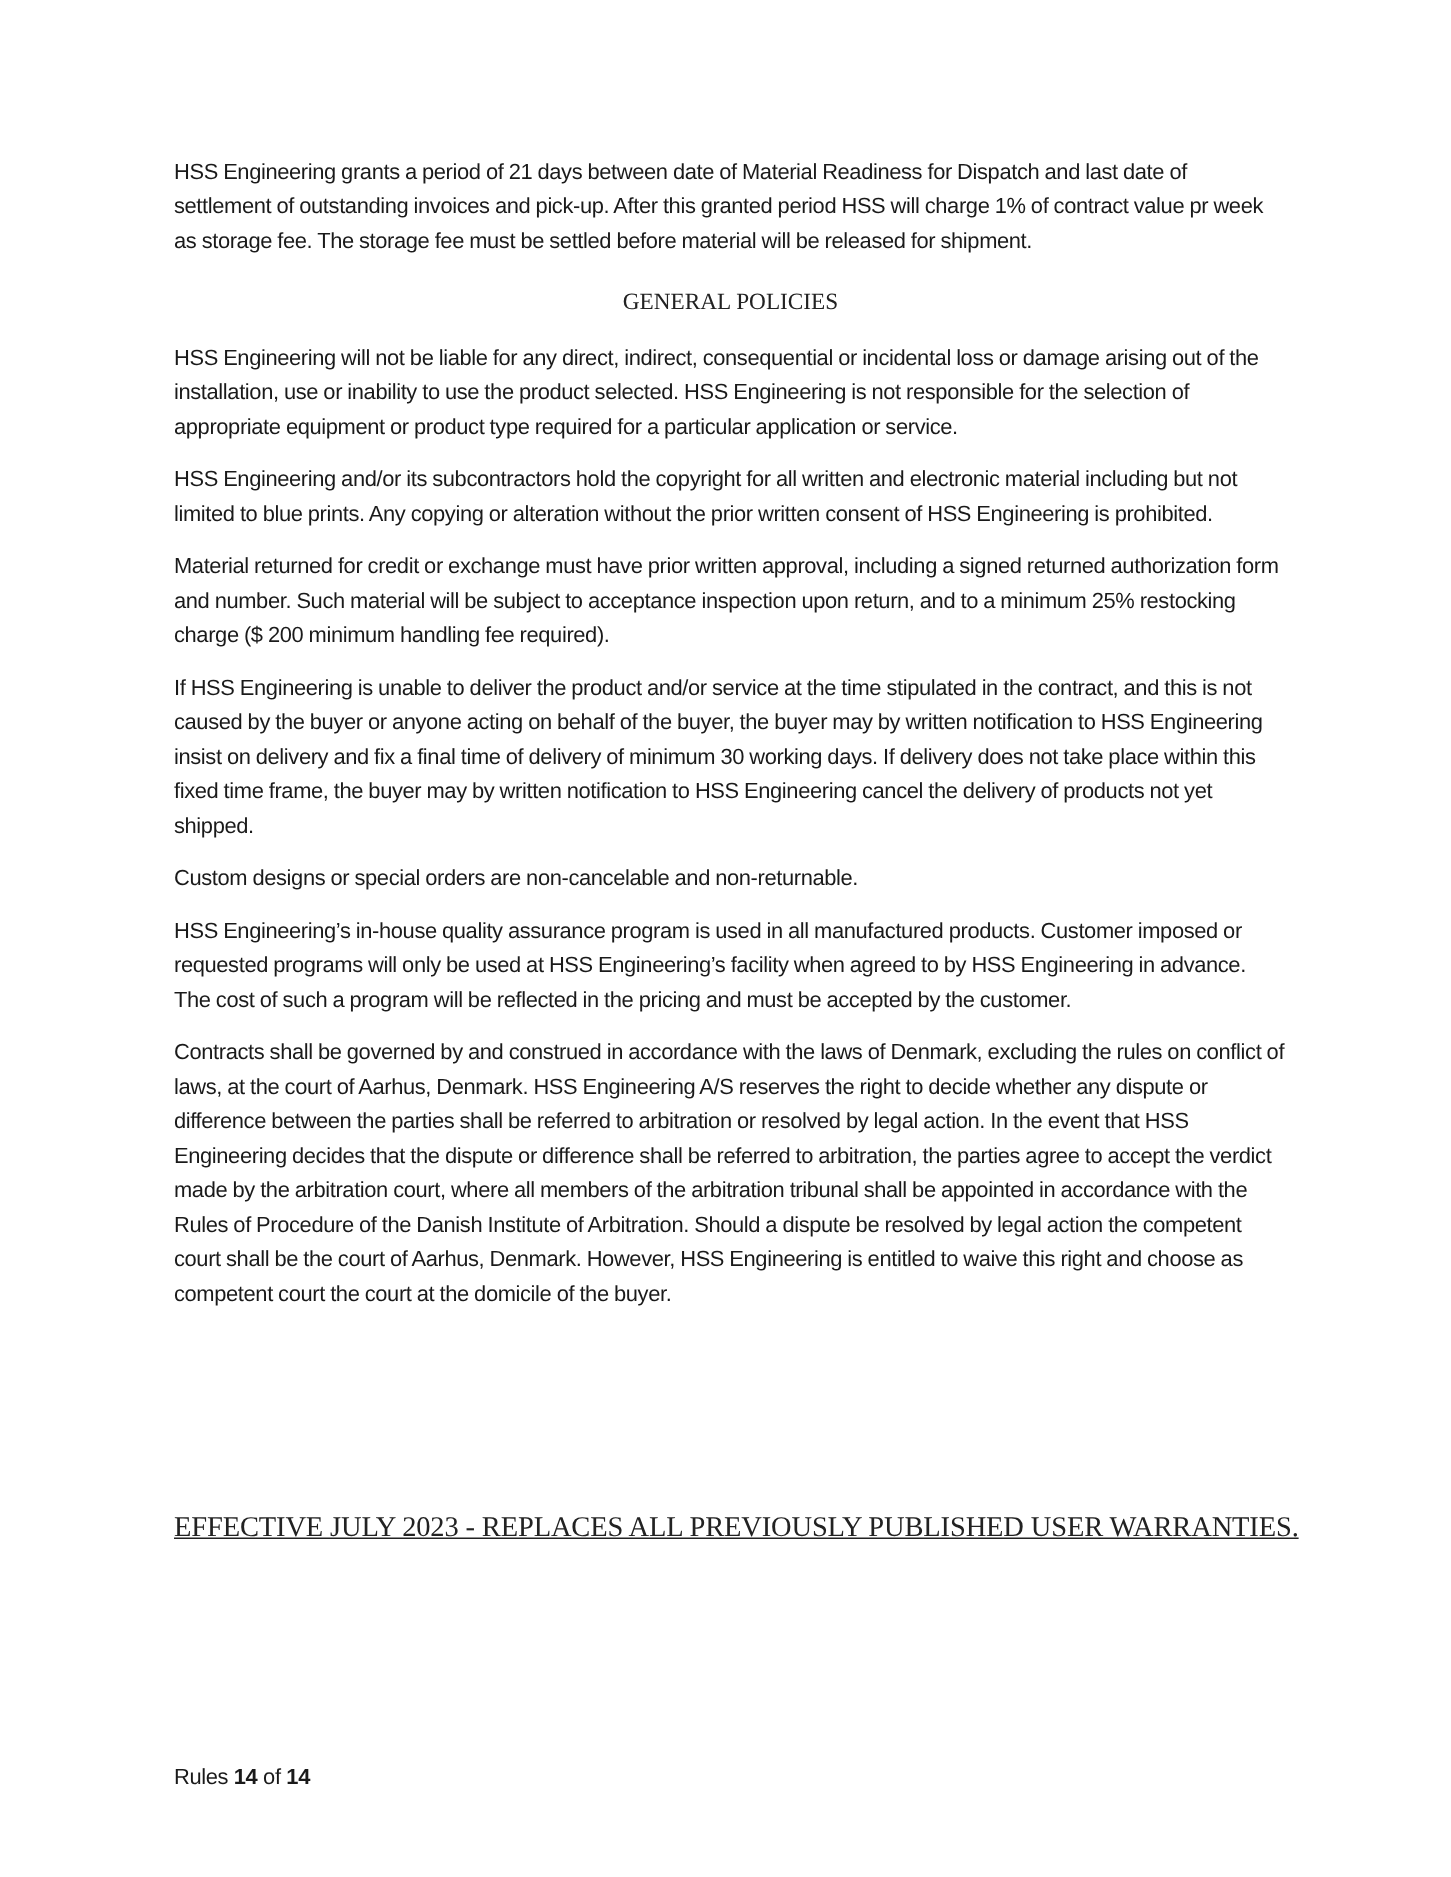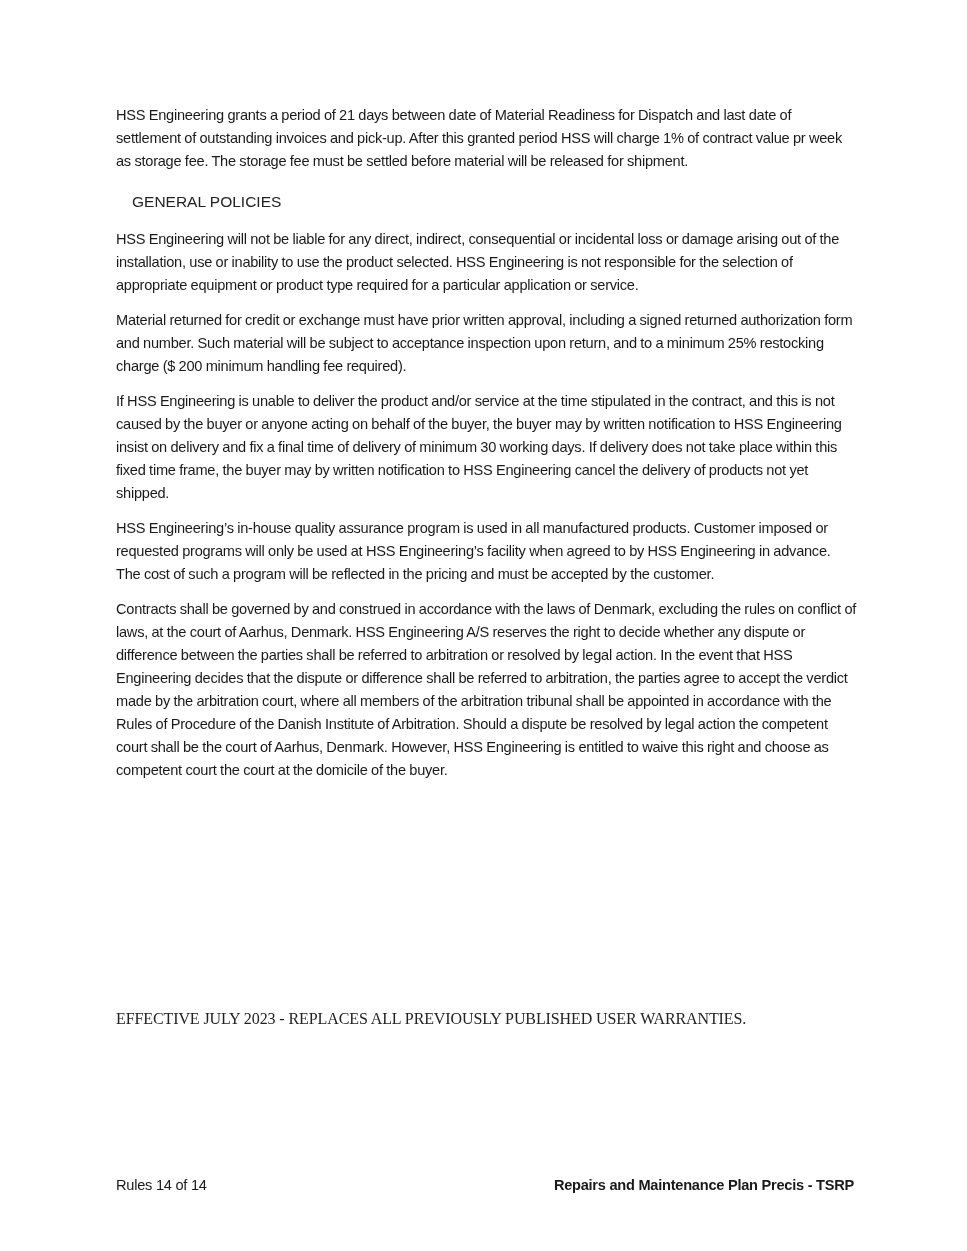--- a/index.html
+++ b/index.html
@@ -22,73 +22,76 @@
     }
     .para {
       font-family: "Liberation Sans", sans-serif;
       font-size: 14.6px;
       line-height: 23px;
       margin: 0 0 12px 0;
       letter-spacing: -0.25px;
       word-spacing: -0.3px;
     }
     .heading {
-      font-family: Liberation Sans, sans-serif;
+      font-family: Liberation Serif, serif;
       font-size: 15.5px;
       line-height: 20px;
       margin: 16px;
       padding-top: 3px;
       letter-spacing: 0px;
       color: #222;
+      text-align: center;
     }
     .heading + .para {
       margin-top: 0;
     }
     .effective {
       font-family: "Liberation Serif", serif;
-      font-size: 16px;
+      font-size: 19px;
       line-height: 22px;
       position: absolute;
       left: 116px;
       top: 1008px;
       color: #222;
       letter-spacing: -0.1px;
+      text-decoration: underline;
     }
     .footer {
       position: absolute;
       left: 116px;
       top: 1175px;
       width: 738px;
       display: flex;
       justify-content: space-between;
       font-family: "Liberation Sans", sans-serif;
       font-size: 14.6px;
       line-height: 20px;
       letter-spacing: -0.25px;
     }
     .footer b {
-      font-weight: normal;
+      font-weight: bold;
     }
     .footer-title {
       font-weight: bold;
     }
   </style>
 </head>
 <body>
 
 <div class="page">
   <p class="para">HSS Engineering grants a period of 21 days between date of Material Readiness for Dispatch and last date of settlement of outstanding invoices and pick-up. After this granted period HSS will charge 1% of contract value pr week as storage fee. The storage fee must be settled before material will be released for shipment.</p>
   <div class="heading">GENERAL POLICIES</div>
   <p class="para">HSS Engineering will not be liable for any direct, indirect, consequential or incidental loss or damage arising out of the installation, use or inability to use the product selected. HSS Engineering is not responsible for the selection of appropriate equipment or product type required for a particular application or service.</p>
+  <p class="para">HSS Engineering and/or its subcontractors hold the copyright for all written and electronic material including but not limited to blue prints. Any copying or alteration without the prior written consent of HSS Engineering is prohibited.</p>
   <p class="para">Material returned for credit or exchange must have prior written approval, including a signed returned authorization form and number. Such material will be subject to acceptance inspection upon return, and to a minimum 25% restocking charge ($ 200 minimum handling fee required).</p>
   <p class="para">If HSS Engineering is unable to deliver the product and/or service at the time stipulated in the contract, and this is not caused by the buyer or anyone acting on behalf of the buyer, the buyer may by written notification to HSS Engineering insist on delivery and fix a final time of delivery of minimum 30 working days. If delivery does not take place within this fixed time frame, the buyer may by written notification to HSS Engineering cancel the delivery of products not yet shipped.</p>
+  <p class="para">Custom designs or special orders are non-cancelable and non-returnable.</p>
   <p class="para">HSS Engineering’s in-house quality assurance program is used in all manufactured products. Customer imposed or requested programs will only be used at HSS Engineering’s facility when agreed to by HSS Engineering in advance. The cost of such a program will be reflected in the pricing and must be accepted by the customer.</p>
   <p class="para">Contracts shall be governed by and construed in accordance with the laws of Denmark, excluding the rules on conflict of laws, at the court of Aarhus, Denmark. HSS Engineering A/S reserves the right to decide whether any dispute or difference between the parties shall be referred to arbitration or resolved by legal action. In the event that HSS Engineering decides that the dispute or difference shall be referred to arbitration, the parties agree to accept the verdict made by the arbitration court, where all members of the arbitration tribunal shall be appointed in accordance with the Rules of Procedure of the Danish Institute of Arbitration. Should a dispute be resolved by legal action the competent court shall be the court of Aarhus, Denmark. However, HSS Engineering is entitled to waive this right and choose as competent court the court at the domicile of the buyer.</p>
 </div>
 
 <div class="effective">EFFECTIVE JULY 2023 - REPLACES ALL PREVIOUSLY PUBLISHED USER WARRANTIES.</div>
 
 <div class="footer">
   <div>
     <span>Rules </span><b>14</b><span> of </span><b>14</b>
   </div>
-  <div class="footer-title">Repairs and Maintenance Plan Precis - TSRP</div>
 </div>
 
 </body></html>

